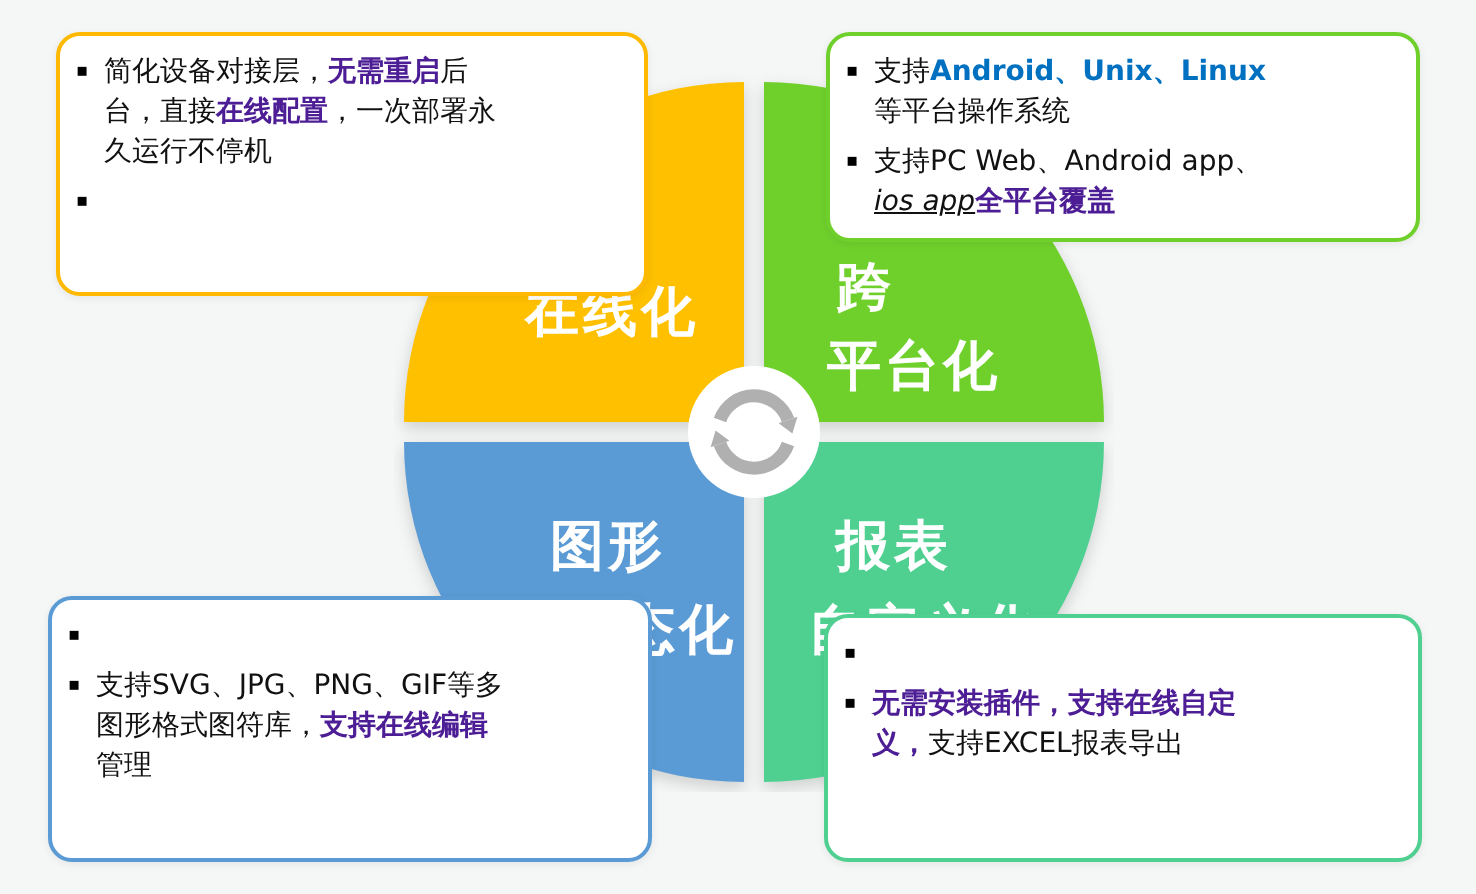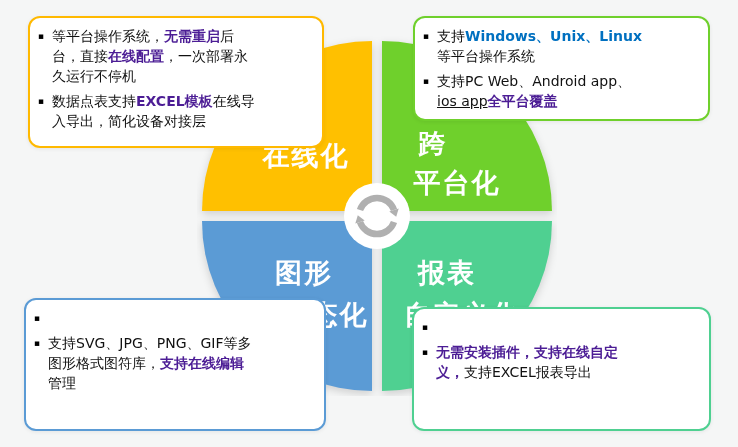--- a/index.html
+++ b/index.html
@@ -39,21 +39,21 @@
     flex: 0 0 14px;
     width: 14px;
     font-size: 9px;
     line-height: 20px;
     color: #000;
   }
   .item-text { flex: 0 1 auto; max-width: 208px; word-break: break-word; }
   .seg-red  { color: #4c1d95; }
   .seg-blue { color: #0070c0; }
   .seg-bold { font-weight: 700; }
-  .seg-u    { text-decoration: underline; }
+  .seg-u    { text-decoration: underline; font-style: italic; }
   #box-top-left     { left: 28px;  top: 16px;  width: 296px; min-height: 132px; }
   #box-top-right    { left: 413px; top: 16px;  width: 297px; min-height: 104px; }
   #box-bottom-left  { left: 24px;  top: 298px; width: 302px; min-height: 133px; }
   #box-bottom-right { left: 412px; top: 307px; width: 299px; min-height: 124px; }
 </style>
 </head>
 <body>
 
 <div>
 
@@ -82,32 +82,31 @@
     <text class="wedge-label" x="-73" y="66" text-anchor="middle">图形</text>
     <text class="wedge-label" x="-52" y="108" text-anchor="middle">组态化</text>
 
     <text class="wedge-label" x="70" y="66" text-anchor="middle">报表</text>
     <text class="wedge-label" x="85" y="108" text-anchor="middle">自定义化</text>
   </svg>
 
   <div id="box-top-left" class="callout" style="border-color: rgb(255, 185, 0);">
       <div class="callout-item">
         <span class="bullet">▪</span>
-        <span class="item-text"><span>等平台操作系统，</span><span class="seg-red seg-bold">无需重启</span><span>后台，直接</span><span class="seg-red seg-bold">在线配置</span><span>，一次部署永久运行不停机</span></span>
+        <span class="item-text"><span>简化设备对接层，</span><span class="seg-red seg-bold">无需重启</span><span>后台，直接</span><span class="seg-red seg-bold">在线配置</span><span>，一次部署永久运行不停机</span></span>
       </div>
       <div class="callout-item">
         <span class="bullet">▪</span>
-        <span class="item-text"><span>数据点表支持</span><span class="seg-red seg-bold">EXCEL模板</span><span>在线导入导出，简化设备对接层</span></span>
       </div>
     </div>
 
   <div id="box-top-right" class="callout" style="border-color: rgb(111, 208, 44);">
       <div class="callout-item">
         <span class="bullet">▪</span>
-        <span class="item-text"><span>支持</span><span class="seg-blue seg-bold">Windows、Unix、Linux</span><span>等平台操作系统</span></span>
+        <span class="item-text"><span>支持</span><span class="seg-blue seg-bold">Android、Unix、Linux</span><span>等平台操作系统</span></span>
       </div>
       <div class="callout-item">
         <span class="bullet">▪</span>
         <span class="item-text"><span>支持PC Web、Android app、</span><span class="seg-u">ios app</span><span class="seg-red seg-bold">全平台覆盖</span></span>
       </div>
     </div>
 
   <div id="box-bottom-left" class="callout" style="border-color: rgb(91, 155, 213);">
       <div class="callout-item">
         <span class="bullet">▪</span>

